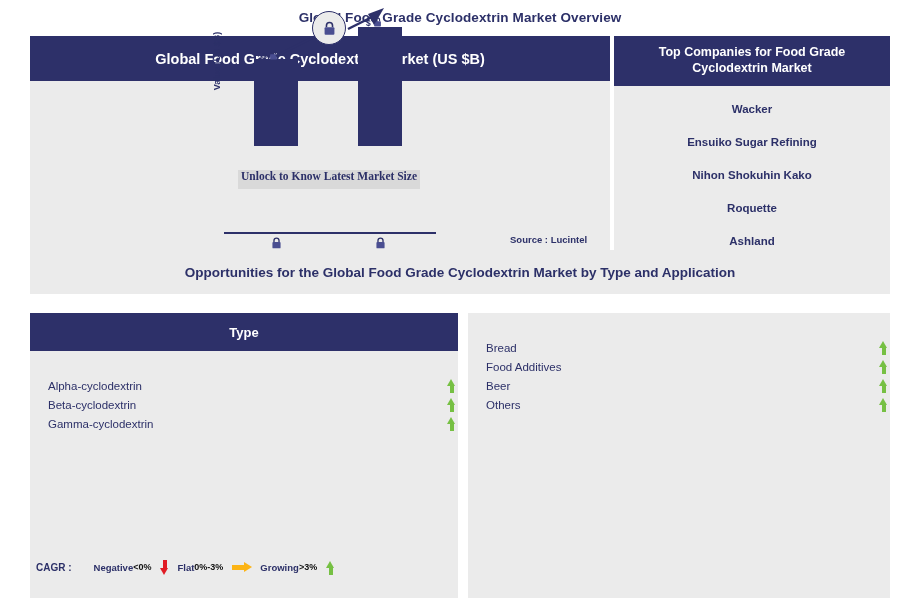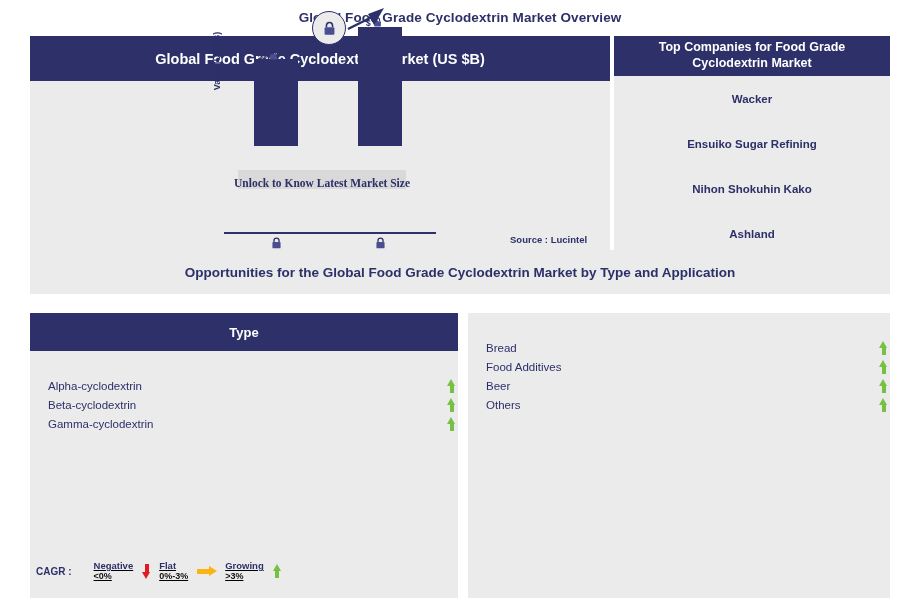--- a/index.html
+++ b/index.html
@@ -113,24 +113,24 @@
     justify-content: center;
     z-index: 3;
   }
 
   .trend-arrow { position: absolute; left: 50px; top: 0px; z-index: 2; }
 
   
   .unlock-banner {
     position: absolute;
     left: 238px; top: 170px;
-    width: 168px; height: 19px;
+    width: 182px; height: 19px;
     background: #d9d9d9;
     display: flex;
-    align-items: flex-end;
+    align-items: flex-start;
     justify-content: center;
     z-index: 4;
   }
   .unlock-banner span {
     font-family: "Liberation Serif", serif;
     font-size: 11.5px;
     font-weight: bold;
     color: #2c3068;
     white-space: nowrap;
   }
@@ -155,41 +155,40 @@
   }
 
   
   .companies-card {
     position: absolute;
     left: 614px; top: 36px;
     width: 276px; height: 219px;
     background: #ebebeb;
   }
   .companies-header {
-    height: 40px;
+    height: 50px;
     background: #2d3069;
     display: flex;
     align-items: center;
     justify-content: center;
     text-align: center;
     padding: 0 8px;
   }
   .companies-header span {
     color: #ffffff;
     font-size: 12.5px;
     font-weight: bold;
     line-height: 1.25;
   }
   .companies-list {
     height: 174px;
     display: flex;
     flex-direction: column;
     justify-content: flex-start;
     padding-top: 6px;
-    gap: 12px;
   }
   .company-item {
     height: 33px;
     display: flex;
     align-items: center;
     justify-content: center;
     font-size: 11.5px;
     font-weight: bold;
     color: #2c3068;
   }
@@ -317,24 +316,23 @@
     margin-right: 22px;
     white-space: nowrap;
   }
   .legend-entry {
     display: flex;
     align-items: center;
     margin-right: 8px;
   }
   .legend-text {
     display: flex;
-    flex-direction: column;
+    flex-direction: row;
     line-height: 1.2;
     margin-right: 9px;
-    text-decoration: underline;
   }
   .legend-text .lt-name {
     font-size: 9.5px;
     font-weight: bold;
     color: #2c3068;
     white-space: nowrap;
   }
   .legend-text .lt-range {
     font-size: 9px;
     font-weight: bold;
@@ -416,20 +414,21 @@
 <div class="source-note">Source : Lucintel</div>
 
 <div class="companies-card">
   <div class="companies-header">
     <span>Top Companies for Food Grade Cyclodextrin Market</span>
   </div>
   <div class="companies-list">
     <div class="company-item">Wacker</div>
     <div class="company-item">Ensuiko Sugar Refining</div>
     <div class="company-item">Nihon Shokuhin Kako</div>
+    <div class="company-item">Roquette</div>
     <div class="company-item">Ashland</div>
   </div>
 </div>
 
 <div class="opportunities-banner">
   <span>Opportunities for the Global Food Grade Cyclodextrin Market by Type and Application</span>
 </div>
 
 <div class="segment-card segment-type">
   <div class="segment-header">

